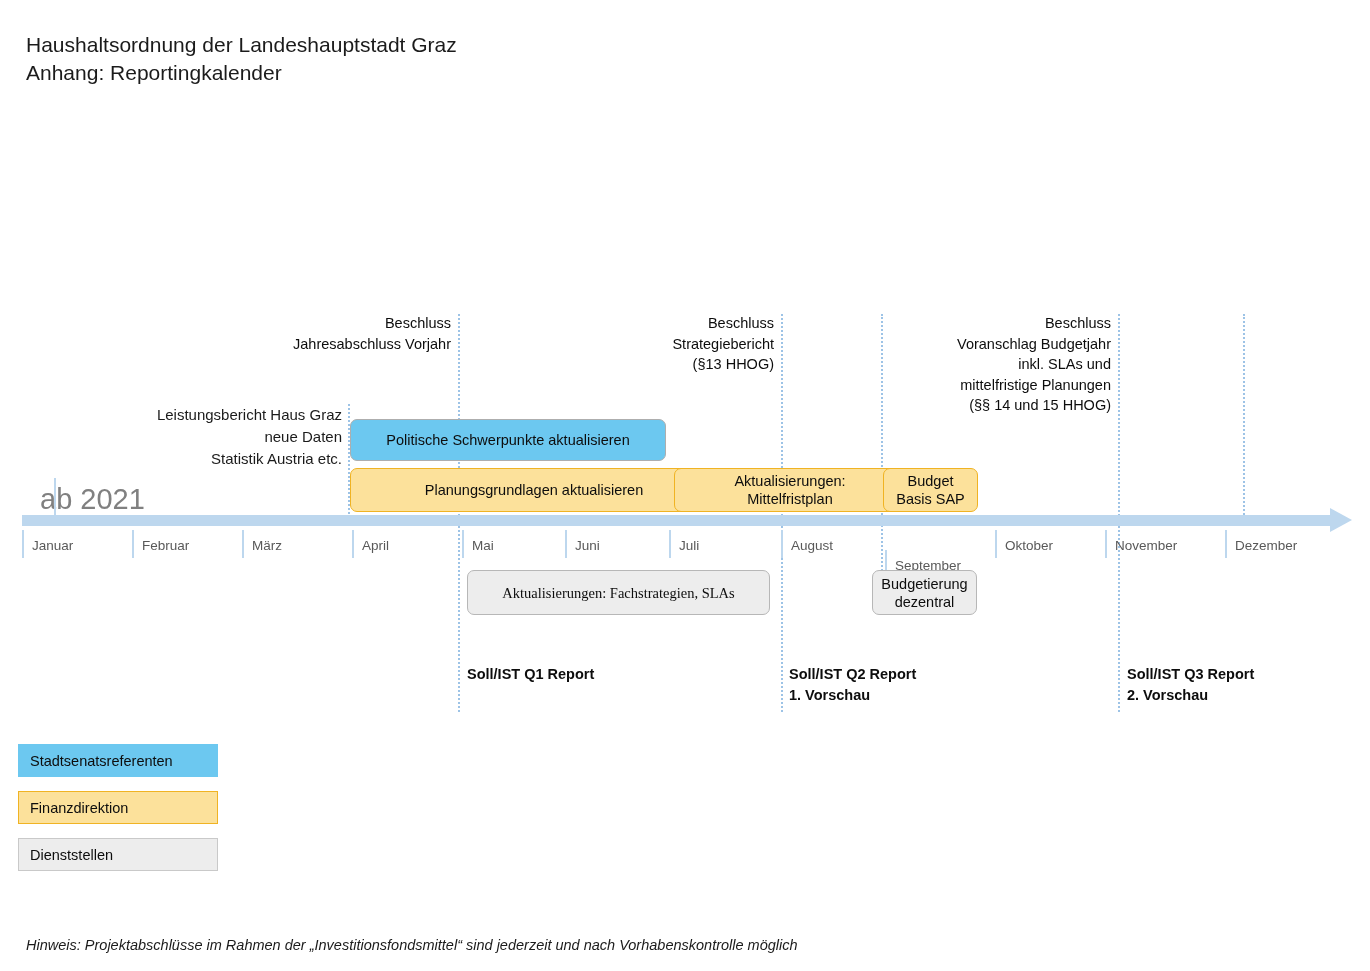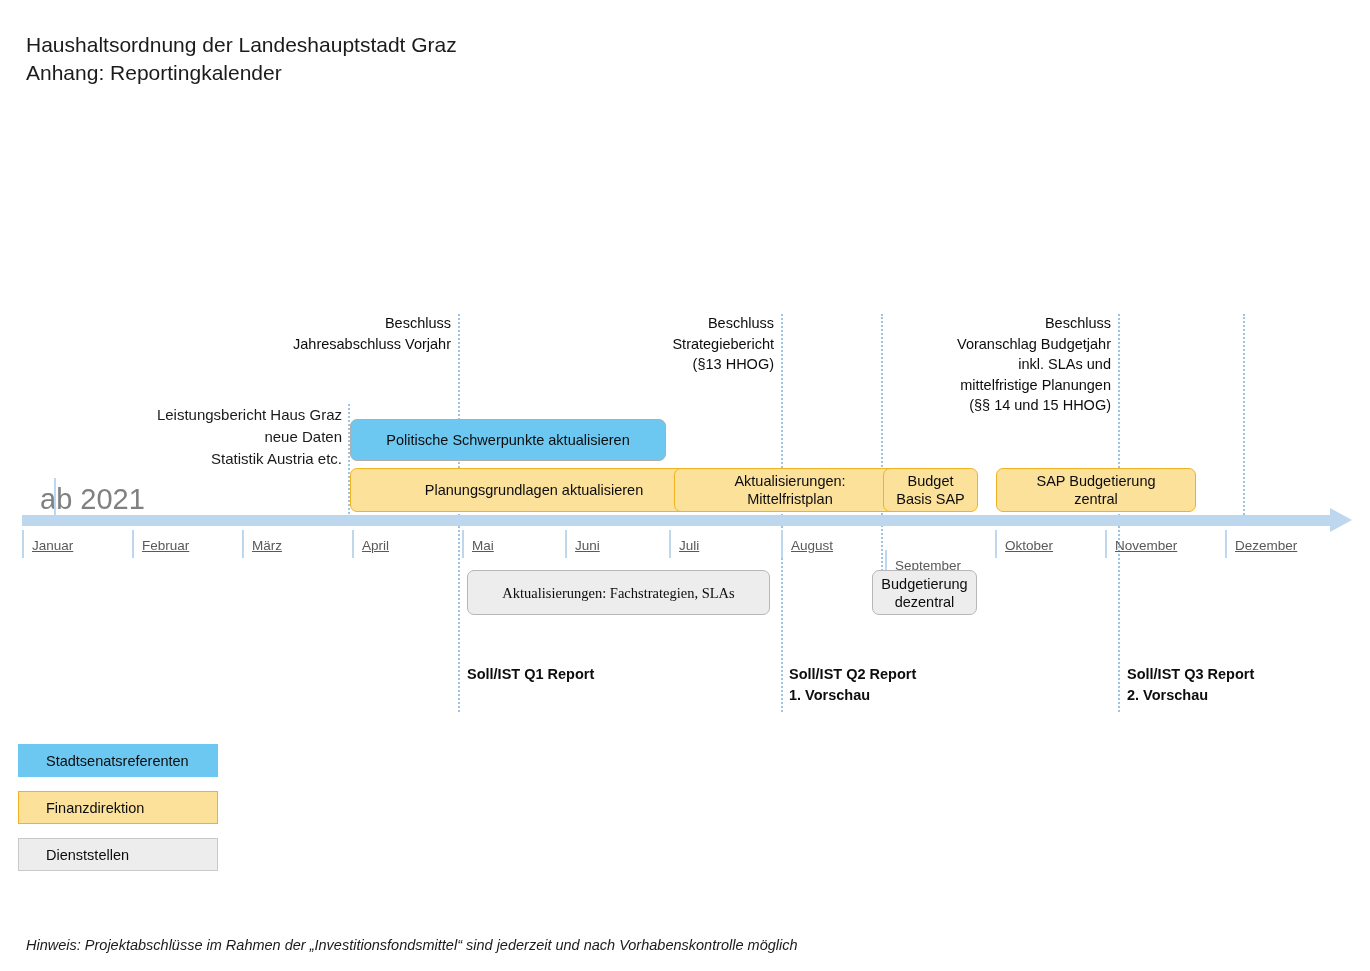--- a/index.html
+++ b/index.html
@@ -70,21 +70,20 @@
   
   .month-band { position:absolute; left:22px; top:530px; height:28px; }
   .month {
     position:absolute; top:0; height:28px;
     border-left:2px solid #bdd7ee;
   }
   .month span {
     position:absolute; left:8px; top:8px;
     font-size:13.5px; color:#595959;
     white-space:nowrap;
-    text-decoration:underline;
   }
 
   
   .bar {
     position:absolute;
     border-radius:7px;
     display:flex; align-items:center; justify-content:center;
     text-align:center;
     font-size:14.5px; line-height:18px;
     color:#0d0d0d;
@@ -102,21 +101,21 @@
     color:#0d0d0d; white-space:pre-line;
   }
 
   
   .legend { position:absolute; left:18px; top:744px; }
   .legend-item {
     position:relative;
     width:200px; height:33px;
     margin-bottom:14px;
     display:flex; align-items:center;
-    padding-left:27px;
+    padding-left:11px;
     font-size:14.5px; color:#0d0d0d;
   }
   .legend-item.blue  { background:#6CC8F0; border:1px solid #6CC8F0; }
   .legend-item.yellow{ background:#FCE19B; border:1px solid #F0B323;margin-top:7px; }
   .legend-item.gray  { background:#EDEDED; border:1px solid #C9C9C9; }
 
   
   .footnote {
     position:absolute; left:26px; top:937px;
     font-size:14.5px; font-style:italic; color:#1b1b1b;
@@ -158,22 +157,20 @@
   <div class="bar blue" style="left:350px; top:419px; width:316px; height:42px;">Politische Schwerpunkte aktualisieren</div>
 
   <div class="bar yellow" style="left:350px; top:468px; width:368px; height:44px;">Planungsgrundlagen aktualisieren</div>
 
   <div class="bar yellow" style="left:674px; top:468px; width:232px; height:44px;">Aktualisierungen:
 Mittelfristplan</div>
 
   <div class="bar yellow" style="left:883px; top:468px; width:95px; height:44px;">Budget
 Basis SAP</div>
 
-  <div class="bar yellow" style="left:996px; top:468px; width:200px; height:44px;">SAP Budgetierung
-zentral</div>
 
   <div class="axis-cap"></div>
   <div class="axis-bar"></div>
   <div class="axis-head"></div>
 
   <div class="month-band">
     <div class="month" style="left:0px;    width:110px;">
         <span>Januar</span>
       </div>
     <div class="month" style="left:110px;  width:110px;">

